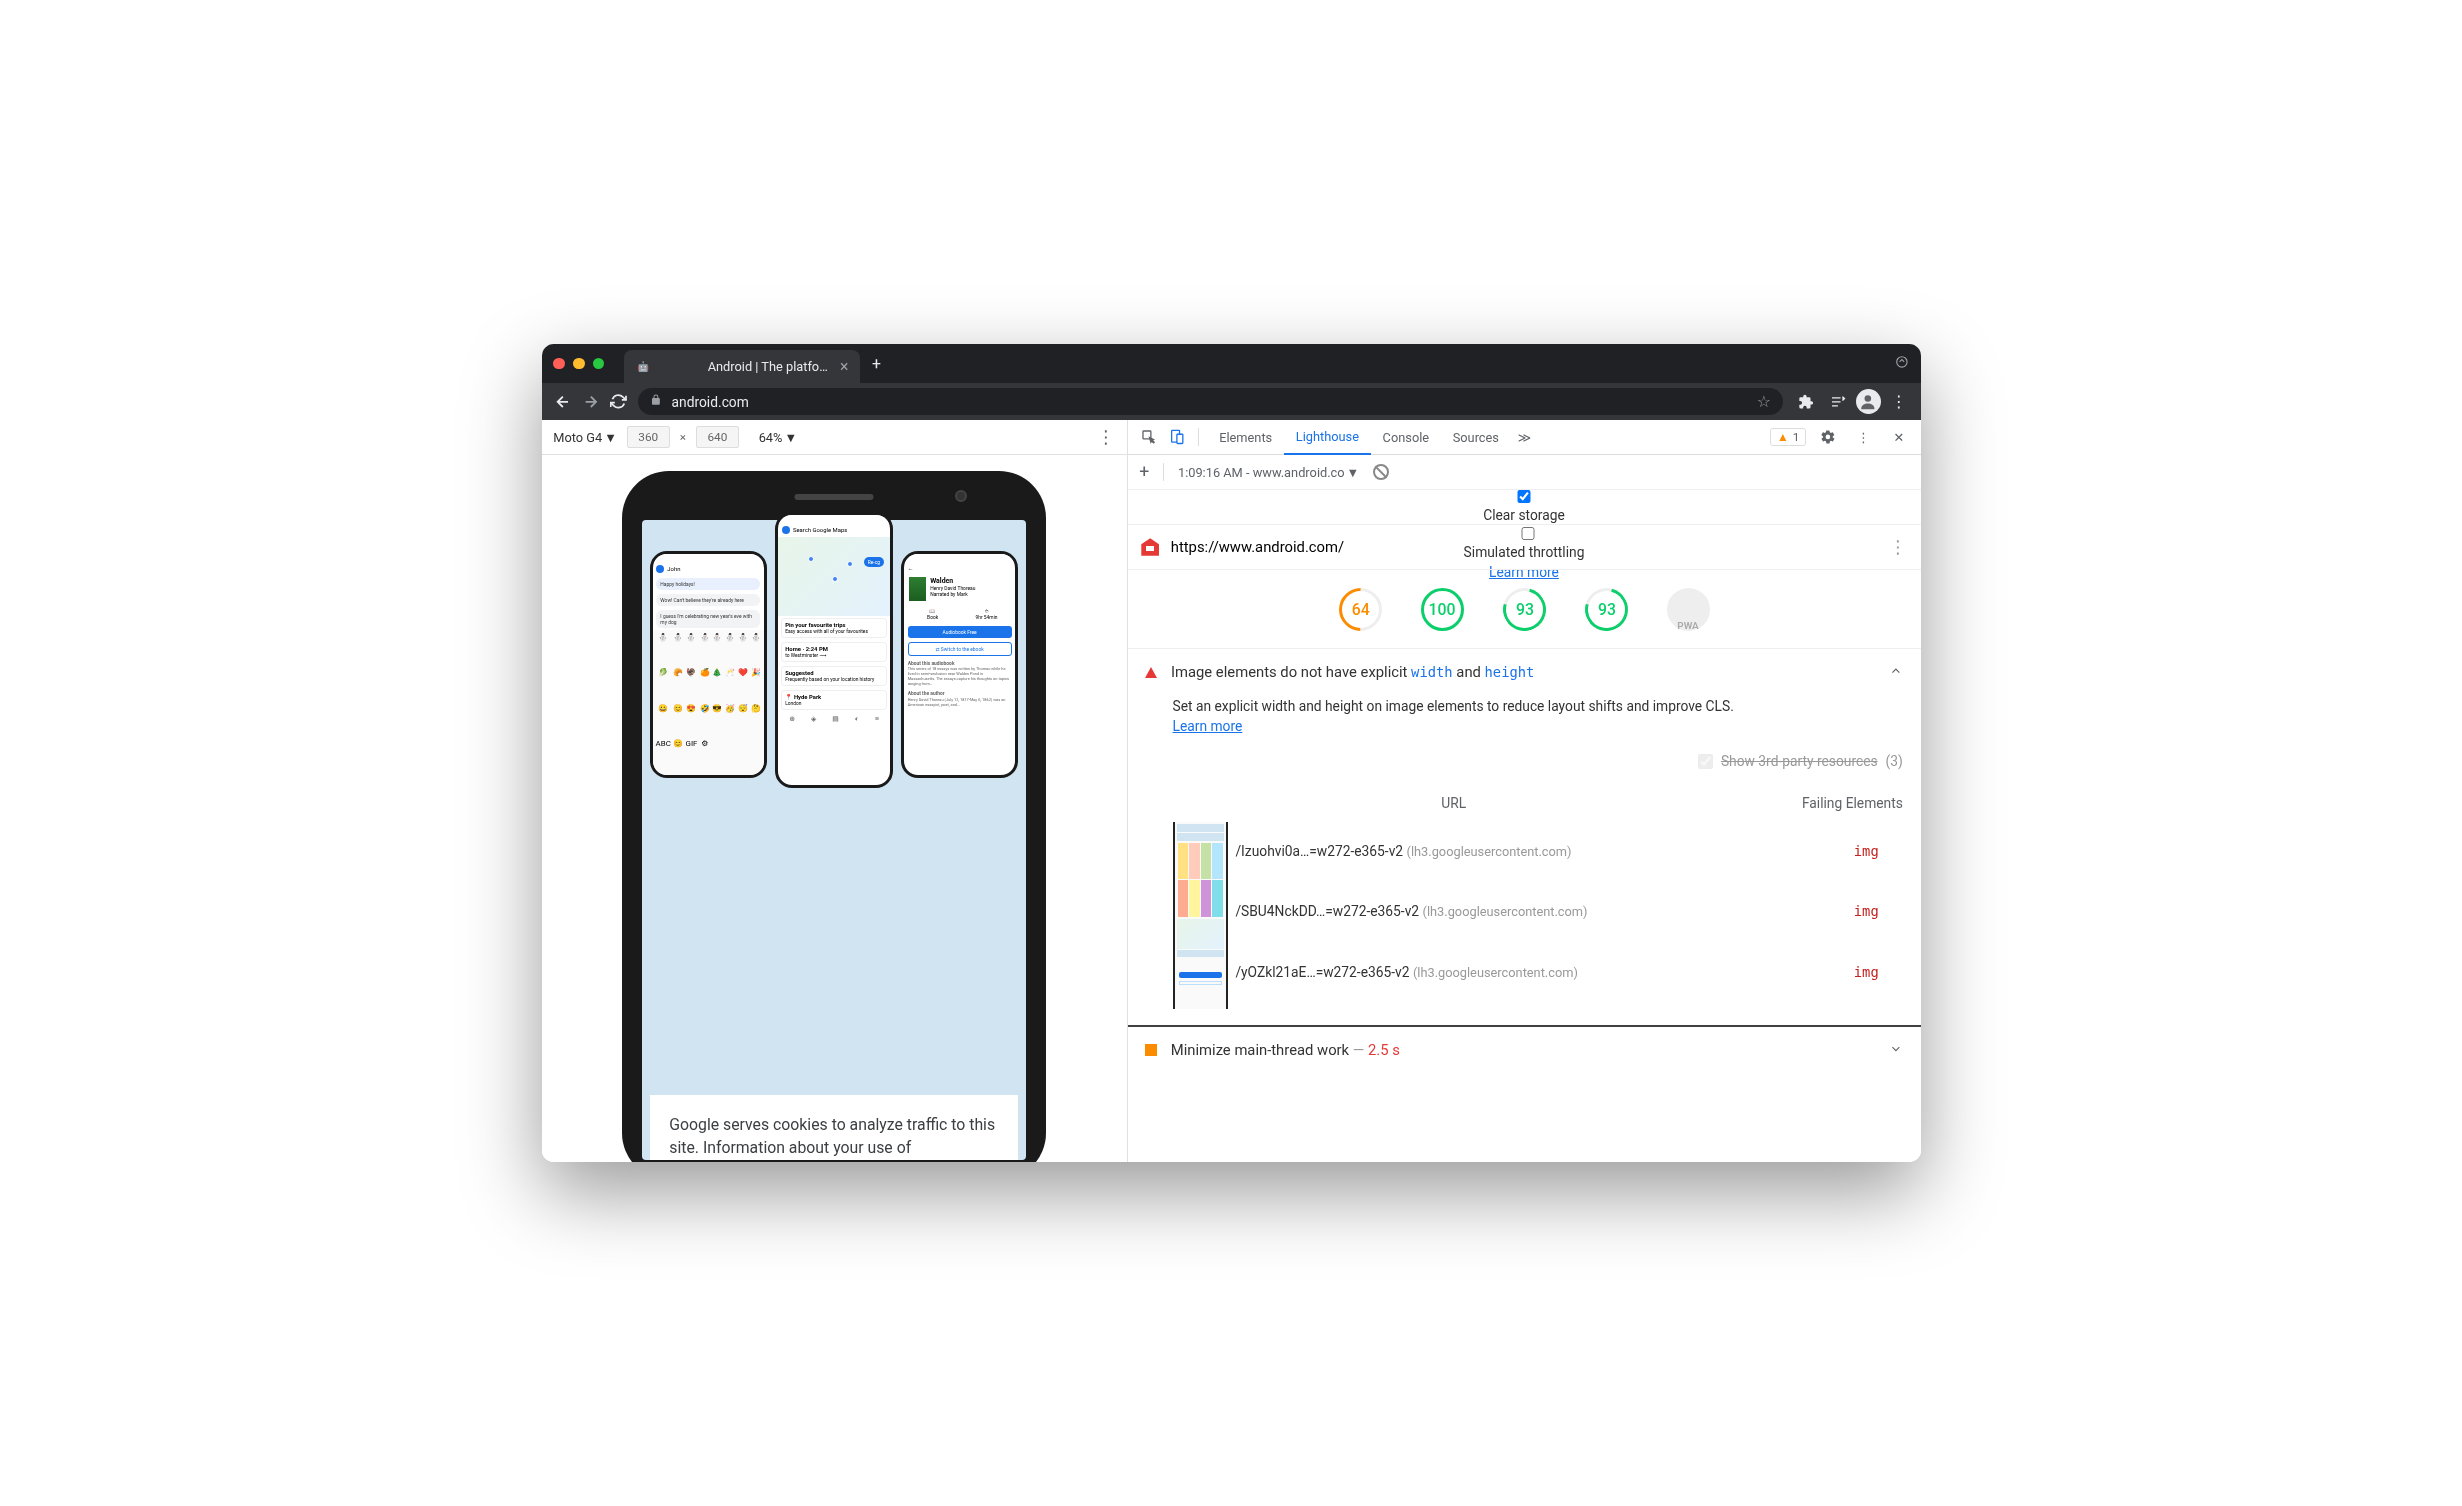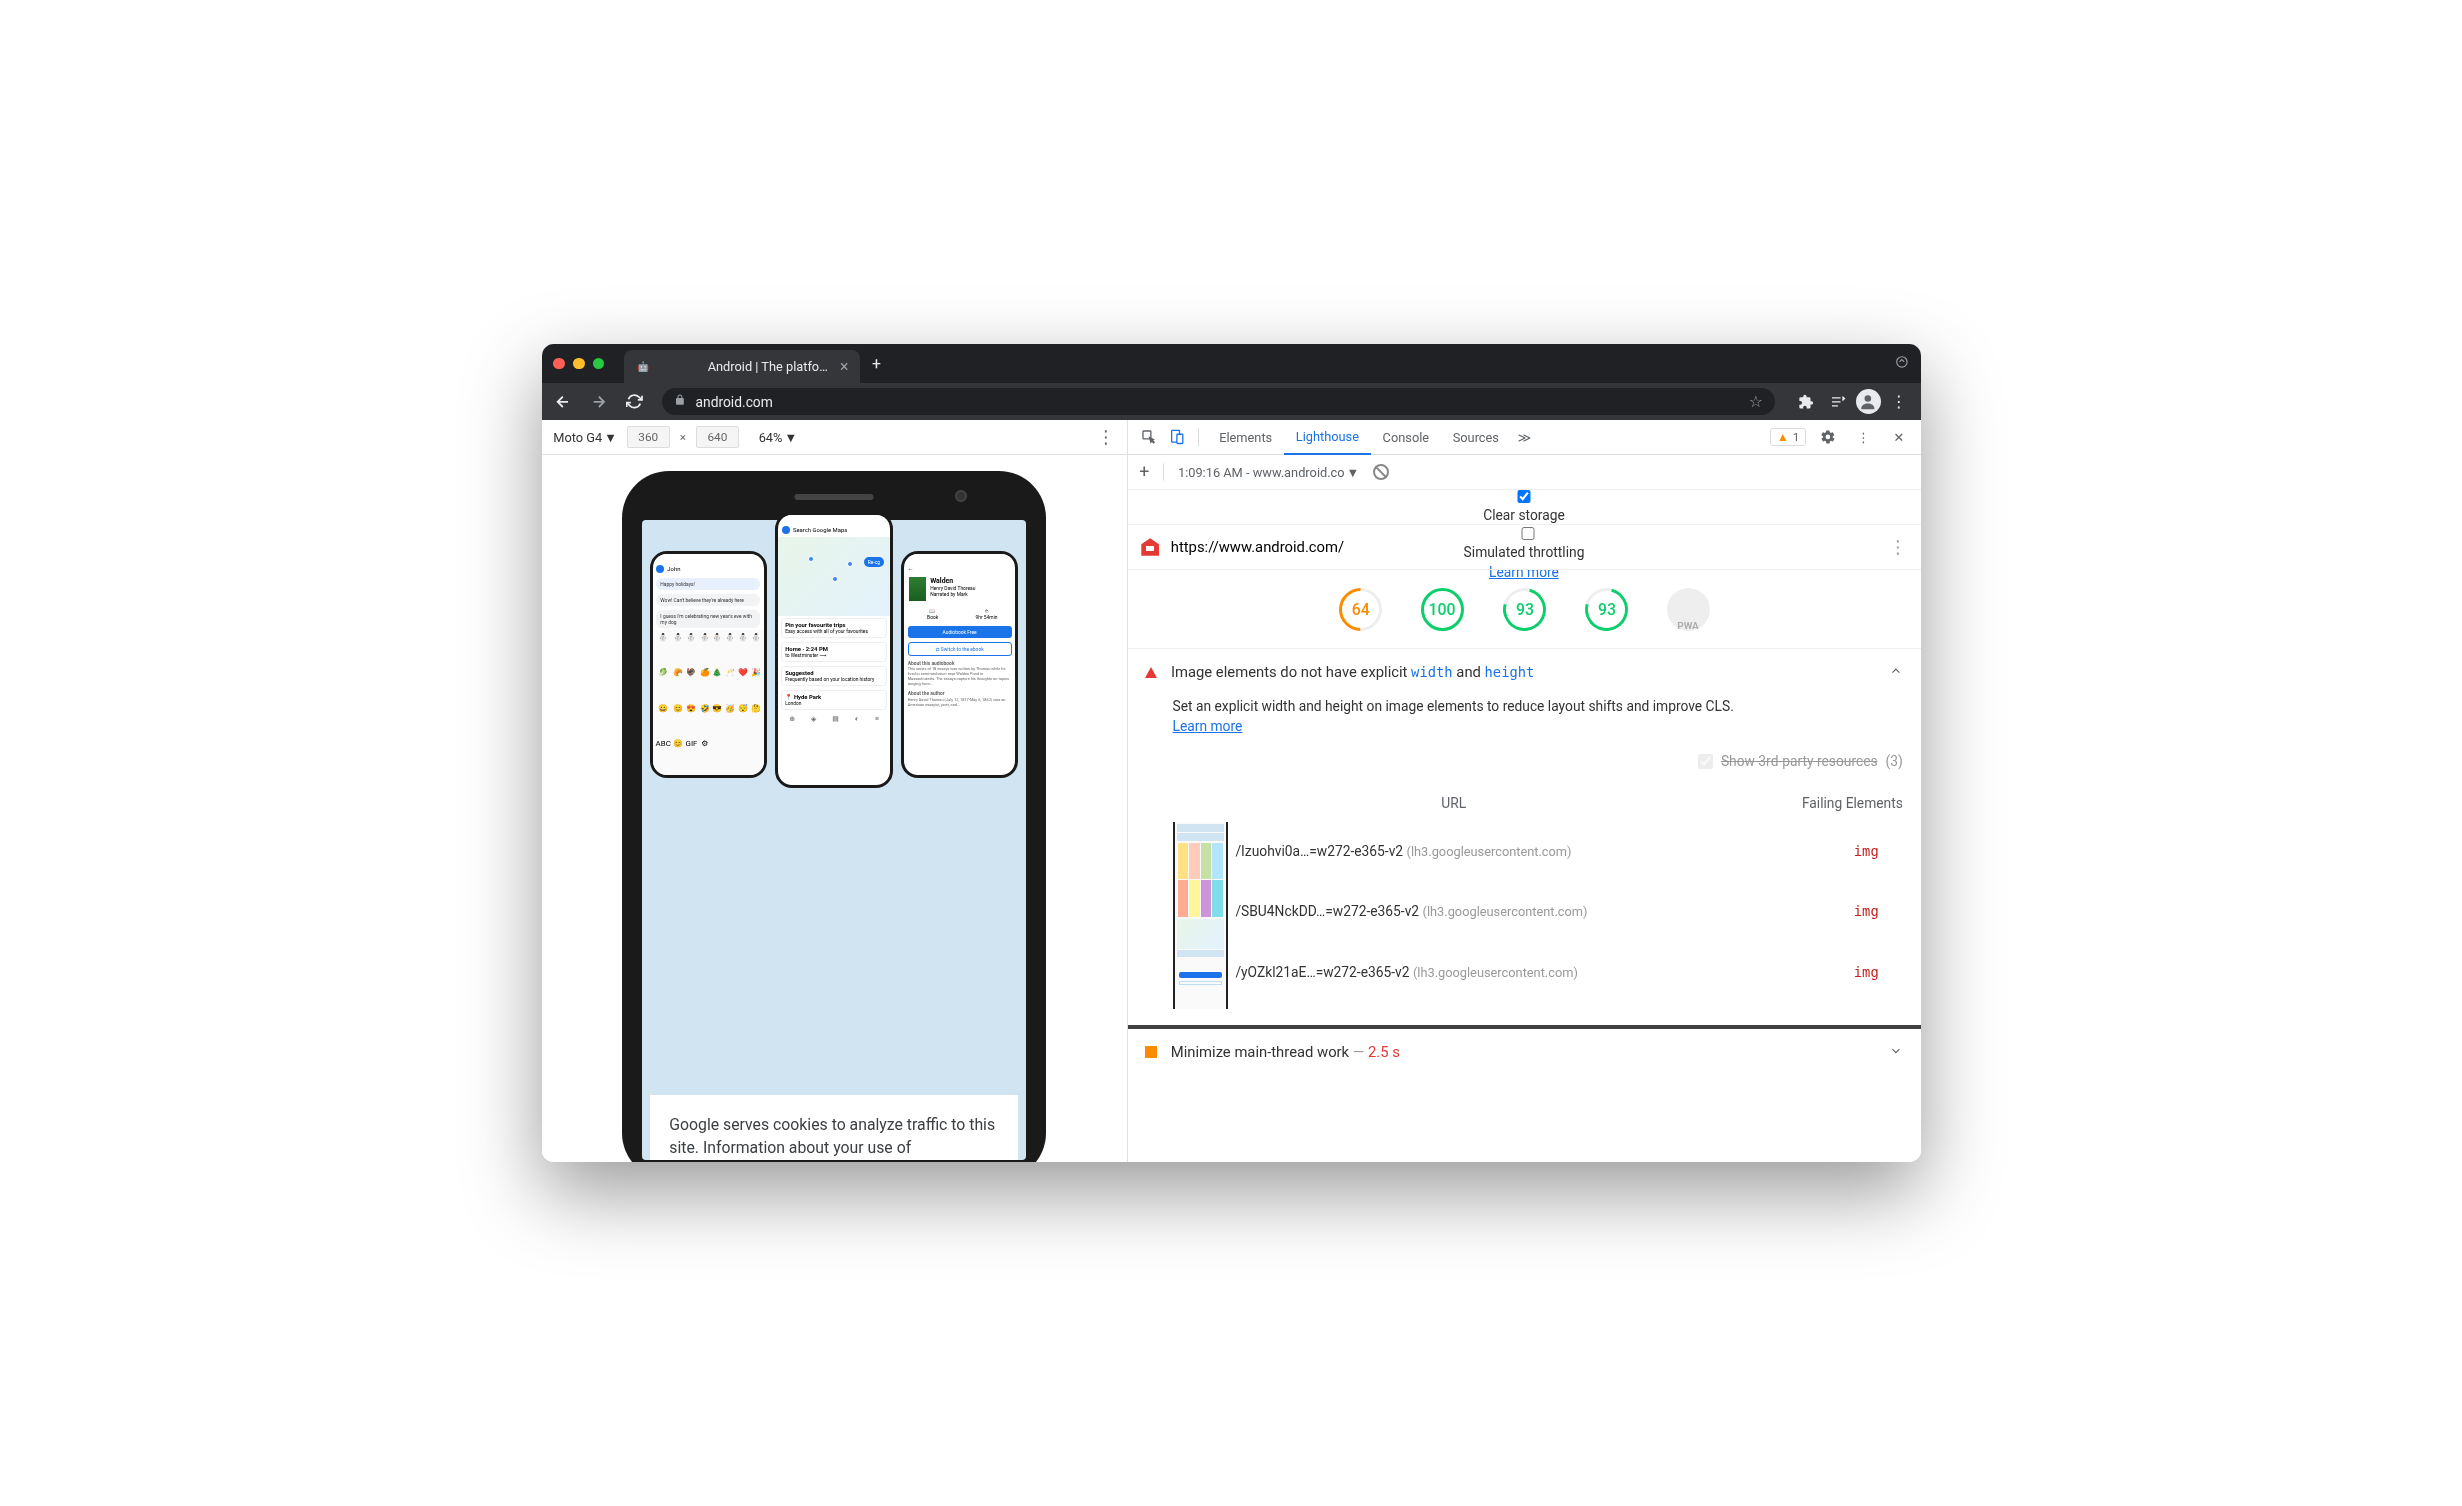--- a/index.html
+++ b/index.html
@@ -10,21 +10,21 @@
 .tl { width: 11.8px; height: 11.8px; border-radius: 50%; }
 .tl.red { background: #ff5f57; }
 .tl.yellow { background: #febc2e; }
 .tl.green { background: #28c840; }
 .tab { background: #35363a; height: 33px; border-radius: 7.9px 7.9px 0 0; display: flex; align-items: center; padding: 0 11.8px; gap: 7.9px; margin-top: 5.9px; color: #e8eaed; font-size: 12.8px; max-width: 236px; }
 .tab-favicon { width: 15.8px; height: 15.8px; border-radius: 2px; display: flex; align-items: center; justify-content: center; font-size: 9.9px; color: #a5d6a7; }
 .tab-title { flex: 1; white-space: nowrap; overflow: hidden; text-overflow: ellipsis; margin-left: 48px; }
 .tab-close { color: #9aa0a6; font-size: 15.8px; cursor: pointer; }
 .new-tab { color: #e8eaed; margin-left: 11.8px; font-size: 15.8px; cursor: pointer; }
 .maximize { margin-left: auto; color: #9aa0a6; }
-.toolbar { height: 37px; background: #35363a; display: flex; align-items: center; padding: 0 7.9px; gap: 8px; }
+.toolbar { height: 37px; background: #35363a; display: flex; align-items: center; padding: 0 7.9px; gap: 0; }
 .nav-btn { width: 27.6px; height: 27.6px; display:flex; align-items:center; justify-content:center; color: #9aa0a6; cursor: pointer; }
 .nav-btn.active { color: #e8eaed; }
 .urlbar { flex: 1; height: 27.6px; background: #202124; border-radius: 13.8px; display: flex; align-items: center; padding: 0 11.8px; gap: 9.9px; margin: 0 5.9px; }
 .url-lock { color:#9aa0a6; font-size:11.8px; }
 .url-text { color: #e8eaed; font-size: 13.8px; }
 .star { margin-left: auto; color: #9aa0a6; font-size: 15.8px; }
 .toolbar-right { display:flex; align-items:center; gap:3.9px; margin-left:3.9px; }
 .toolbar-right .nav-btn { color: #e8eaed; }
 .avatar { width: 25.6px; height: 25.6px; border-radius: 50%; background: #e8eaed; display:flex; align-items:center; justify-content:center; color:#5f6368; font-size:17.7px; }
 .content { flex: 1; display: flex; overflow: hidden; }
@@ -77,21 +77,21 @@
 .lh-icon::after { content:''; position:absolute; left:4.9px; top:7.9px; width:7.9px; height:4.9px; background:#fff; }
 .kebab { margin-left:auto; color:#999; cursor:pointer; font-size:17.7px; }
 .scores { height:79px; display:flex; align-items:center; justify-content:center; gap:39px; border-bottom:1px solid #eee; }
 .score { width:43px; height:43px; border-radius:50%; display:flex; align-items:center; justify-content:center; font-size:15.8px; font-weight:500; position:relative; }
 .score.orange { border:3px solid #fb8c00; color:#fb8c00; border-top-color:#eee; border-right-color:#eee; transform:rotate(45deg); }
 .score.orange span { transform:rotate(-45deg); }
 .score.green { border:3px solid #0cce6b; color:#0cce6b; }
 .score.green93 { border:3px solid #0cce6b; color:#0cce6b; border-top-color:#eee; transform:rotate(-30deg); }
 .score.green93 span { transform:rotate(30deg); }
 .score.grey { background:#eee; color:#aaa; font-size:9.9px; font-weight:600;align-items:flex-end; }
-.audit { border-bottom:4px solid #404040; }
+.audit { border-bottom:2px solid #404040; }
 .audit-h { display:flex; align-items:center; padding:13.8px 17.7px; gap:13.8px; cursor:pointer; }
 .tri-red { width:0; height:0; border-left:6.9px solid transparent; border-right:6.9px solid transparent; border-bottom:11.8px solid #e53935; }
 .audit-title { font-size:14.8px; color:#333; flex:1; }
 .audit-title .code { font-family: Menlo, monospace; color:#1a73e8; font-size:13.8px; }
 .chev { color:#5f6368; cursor:pointer; }
 .audit-body { padding:0 17.7px 15.8px 45px; font-size:13.8px; color:#333; line-height:1.5; }
 .third-party { margin:13.8px 0 13.8px auto; display:flex; align-items:center; gap:7.9px; justify-content:flex-end; color:#999; font-size:13.8px; width:fit-content; }
 .strike { text-decoration:line-through; }
 .tbl { width:100%; font-size:13.8px; }
 .tbl-h { display:flex; padding:7.9px 0; color:#5f6368; }

